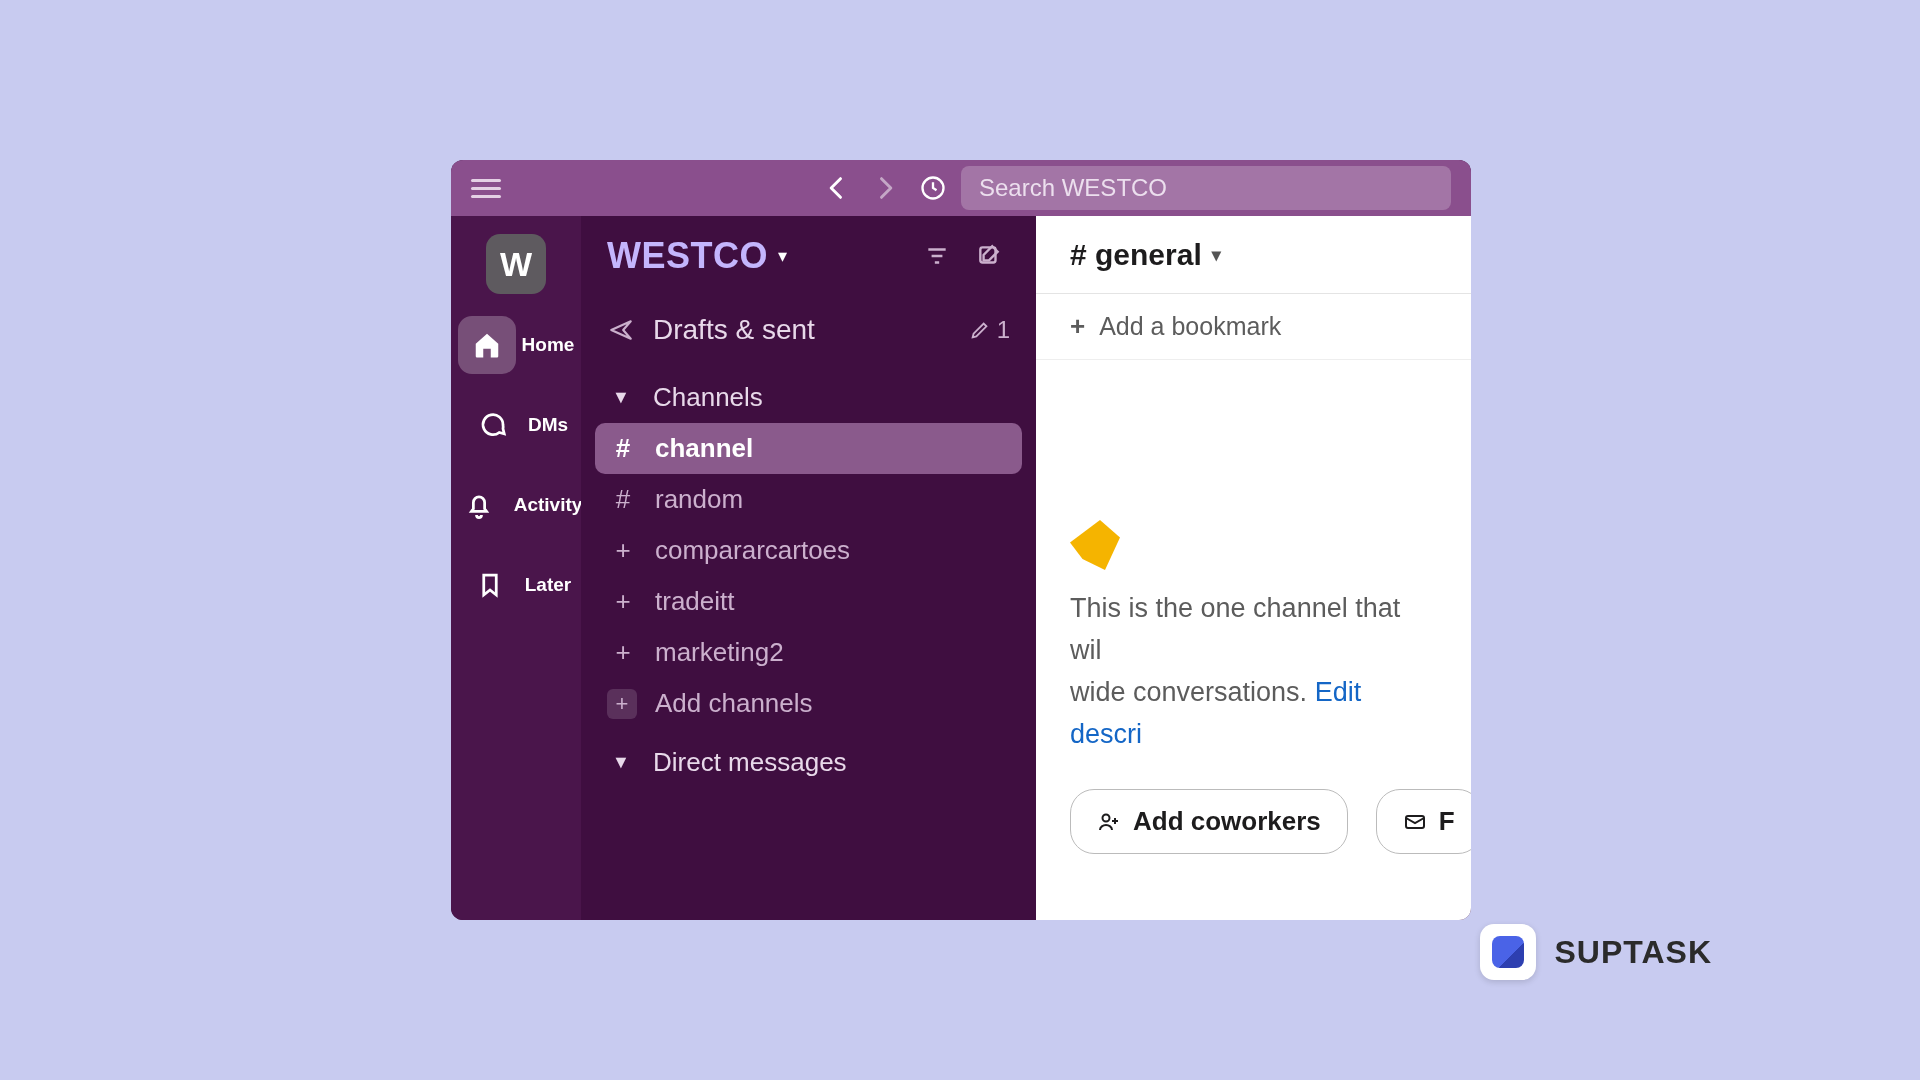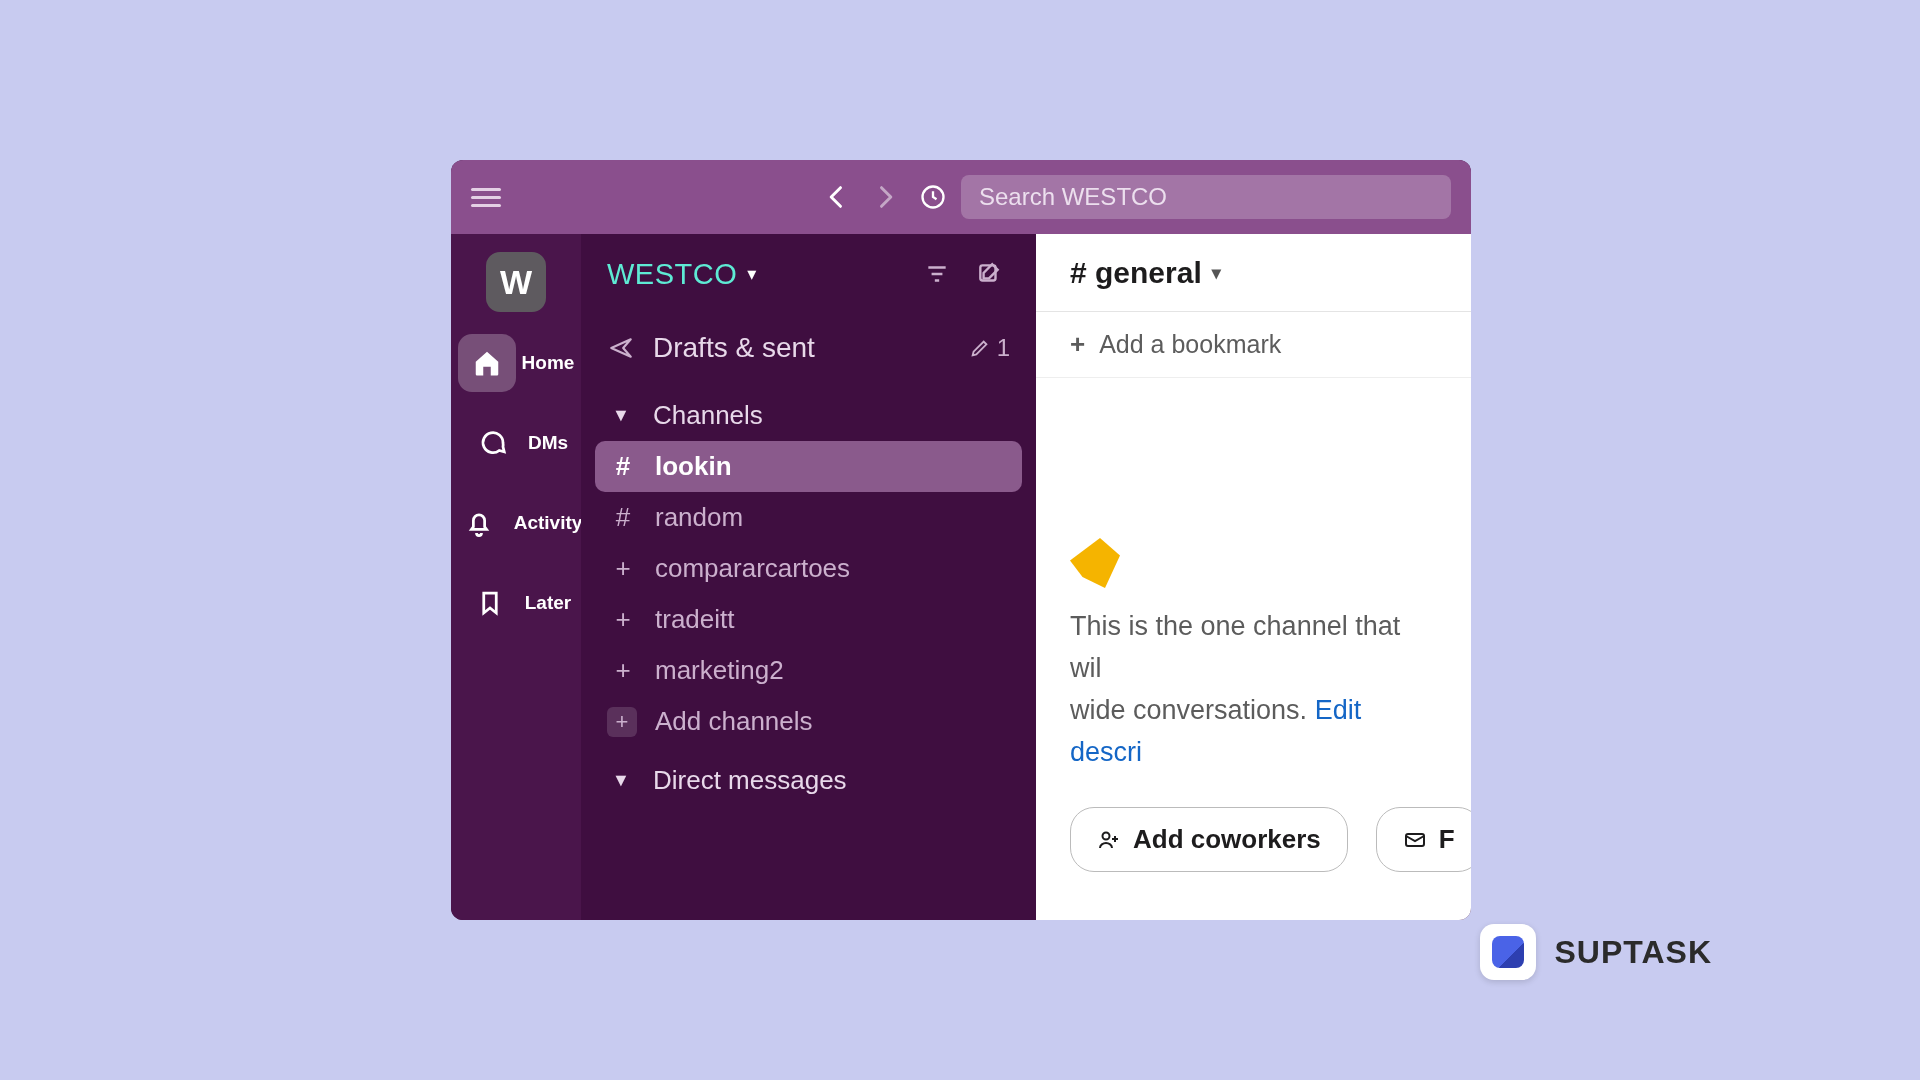--- a/index.html
+++ b/index.html
@@ -13,21 +13,21 @@
   height: 760px;
   background: #3f0e40;
   border-radius: 12px;
   overflow: hidden;
   display: flex;
   flex-direction: column;
 }
 
 
 .topbar {
-  height: 74px;
+  height: 56px;
   background: #8a4f8d;
   display: flex;
   align-items: center;
   padding: 0 20px;
   gap: 8px;
 }
 .hamburger { width: 30px; height: 30px; display:flex; flex-direction:column; justify-content:center; gap:5px; cursor:pointer;}
 .hamburger span{ display:block; height:3px; background:#e4d0e5; border-radius:2px;}
 .topbar-spacer{ flex:0 0 300px;}
 .nav-btn { width:40px; height:40px; display:flex; align-items:center; justify-content:center; color:#e4d0e5; cursor:pointer; font-size:28px; }
@@ -87,21 +87,21 @@
   display:flex;
   flex-direction:column;
 }
 .ws-header{
   height: 80px;
   display:flex;
   align-items:center;
   padding: 0 26px;
   gap:10px;
 }
-.ws-name{ color:#5eead4; font-size:29px; font-weight:400; letter-spacing:.5px;}
+.ws-name{ color:#c4b5fd; font-size:36px; font-weight:700; letter-spacing:.5px;}
 .ws-caret{ color:#fff; font-size:18px;}
 .ws-header .grow{ flex:1;}
 .icon-btn{ width:42px; height:42px; display:flex; align-items:center; justify-content:center; cursor:pointer;}
 .icon-btn svg{ width:26px; height:26px; stroke:#cbb0cd; fill:none; stroke-width:2.2;}
 
 .row{
   display:flex; align-items:center;
   padding: 10px 26px;
   gap:18px;
   font-size:26px;
@@ -294,21 +294,21 @@
         </span>
       </div>
 
       <div class="row section">
         <span class="lead">▼</span>
         <span class="txt">Channels</span>
       </div>
 
       <div class="row chan active">
         <span class="lead">#</span>
-        <span class="txt">lookin</span>
+        <span class="txt">channel</span>
       </div>
       <div class="row chan">
         <span class="lead">#</span>
         <span class="txt">random</span>
       </div>
       <div class="row chan">
         <span class="lead">+</span>
         <span class="txt">compararcartoes</span>
       </div>
       <div class="row chan">

